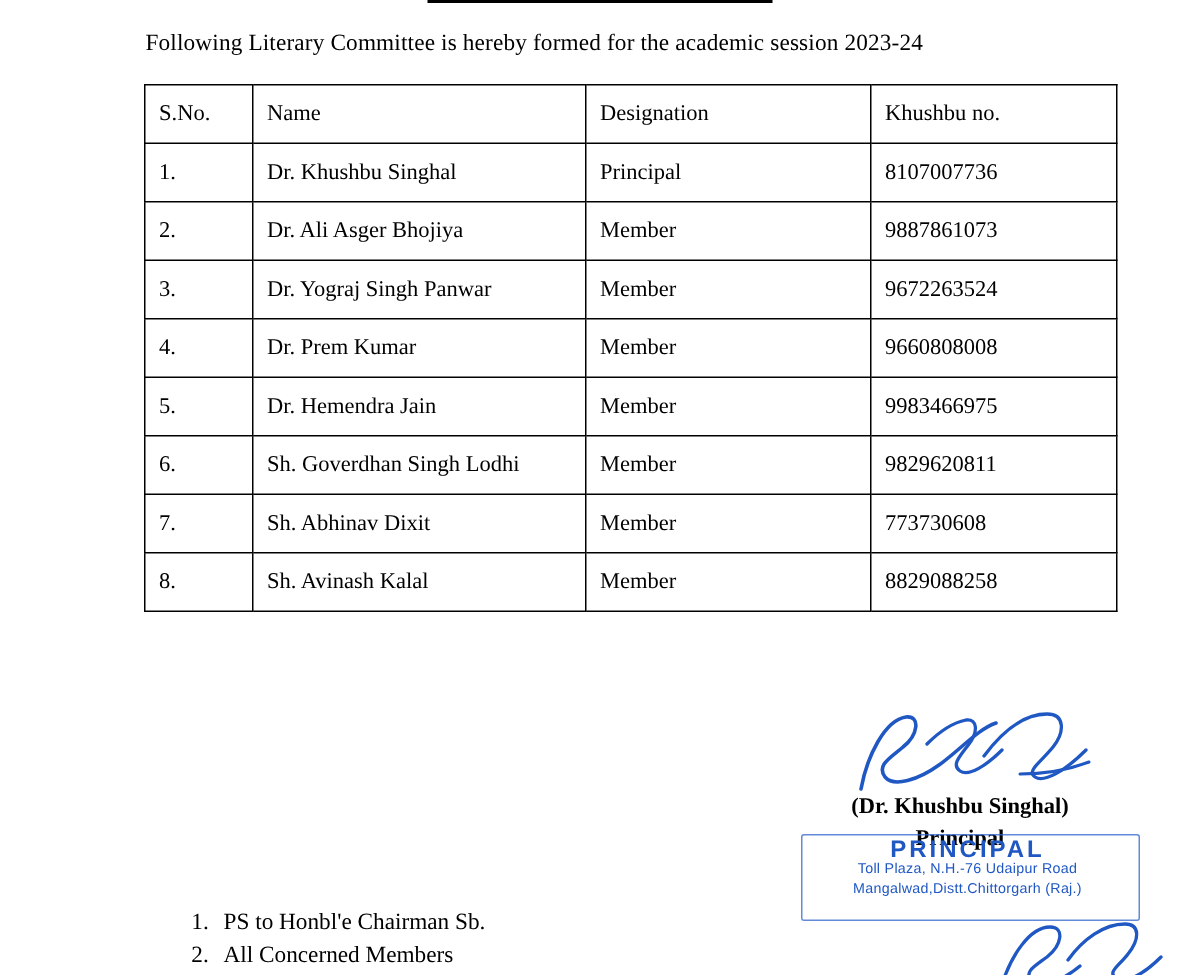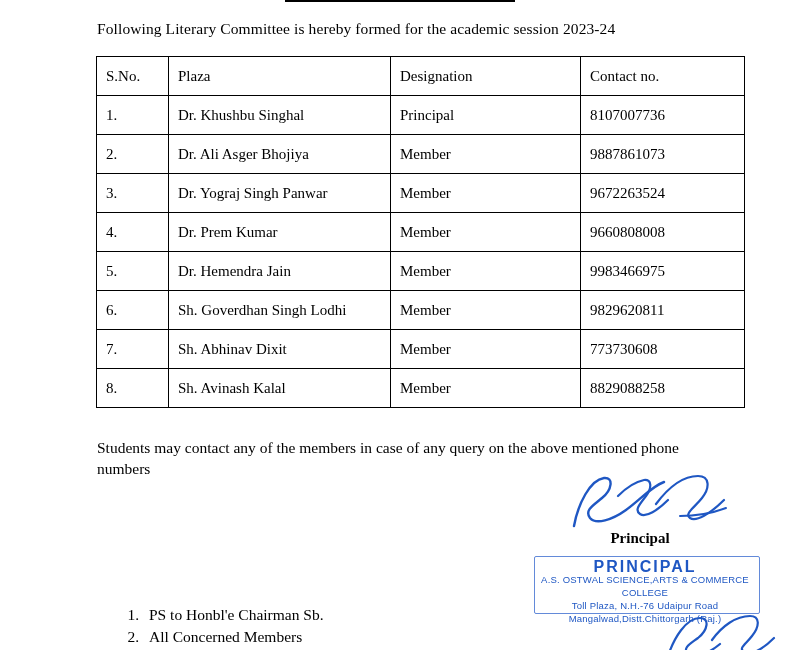--- a/index.html
+++ b/index.html
@@ -145,23 +145,23 @@
 <div class="page">
 
   <div class="top-rule"></div>
 
   <div class="intro-line">Following Literary Committee is hereby formed for the academic session 2023-24</div>
 
   <table class="committee">
     <thead>
       <tr>
         <th class="col-sno">S.No.</th>
-        <th class="col-name">Plaza</th>
+        <th class="col-name">Name</th>
         <th class="col-desig">Designation</th>
-        <th class="col-contact">Contact no.</th>
+        <th class="col-contact">Khushbu no.</th>
       </tr>
     </thead>
     <tbody>
       <tr>
         <td>1.</td>
         <td>Dr. Khushbu Singhal</td>
         <td>Principal</td>
         <td>8107007736</td>
       </tr>
       <tr>
@@ -202,44 +202,43 @@
       </tr>
       <tr>
         <td>8.</td>
         <td>Sh. Avinash Kalal</td>
         <td>Member</td>
         <td>8829088258</td>
       </tr>
     </tbody>
   </table>
 
-  <div class="note-block">Students may contact any of the members in case of any query on the above mentioned phone numbers</div>
 
 
   <ol class="copy-list">
     <li>PS to Honbl'e Chairman Sb.</li>
     <li>All Concerned Members</li>
     <li>Office Copy</li>
   </ol>
 
   <svg class="signature1" viewBox="0 0 180 66">
     <path d="M14,56 C18,34 30,10 44,8 C54,7 52,20 42,28 C34,35 24,40 30,48 C36,55 52,50 66,40 C80,30 92,16 104,12" fill="none" stroke="#1f57c3" stroke-width="2.4" stroke-linecap="round"></path>
     <path d="M58,26 C66,18 74,12 84,10 C92,9 92,18 86,26 C80,34 74,40 80,44 C86,48 98,40 108,30" fill="none" stroke="#1f57c3" stroke-width="2.2" stroke-linecap="round"></path>
     <path d="M96,34 C108,18 122,6 138,6 C150,6 150,18 142,28 C134,38 124,44 130,48 C136,52 150,44 164,30" fill="none" stroke="#1f57c3" stroke-width="2.2" stroke-linecap="round"></path>
     <path d="M120,46 C134,46 150,44 166,38" fill="none" stroke="#1f57c3" stroke-width="2" stroke-linecap="round"></path>
   </svg>
 
   <div class="sign-block">
+    <div>(Dr. Khushbu Singhal)</div>
     <div>Principal</div>
   </div>
 
   <div class="stamp-border"></div>
   <div class="stamp">
     <div class="st1">PRINCIPAL</div>
-    <div class="st2">A.S. OSTWAL SCIENCE,ARTS &amp; COMMERCE COLLEGE</div>
     <div class="st3">Toll Plaza, N.H.-76 Udaipur Road</div>
     <div class="st4">Mangalwad,Distt.Chittorgarh (Raj.)</div>
   </div>
 
   <svg class="signature2" viewBox="0 0 120 50">
     <path d="M8,44 C14,26 26,6 40,6 C50,6 48,18 38,26 C30,32 22,36 28,42 C34,47 48,42 60,32" fill="none" stroke="#1f57c3" stroke-width="2.2" stroke-linecap="round"></path>
     <path d="M52,28 C62,14 76,4 90,4 C100,4 100,14 92,24 C86,32 78,36 84,40 C90,44 102,38 114,26" fill="none" stroke="#1f57c3" stroke-width="2.2" stroke-linecap="round"></path>
   </svg>
 
 </div>

